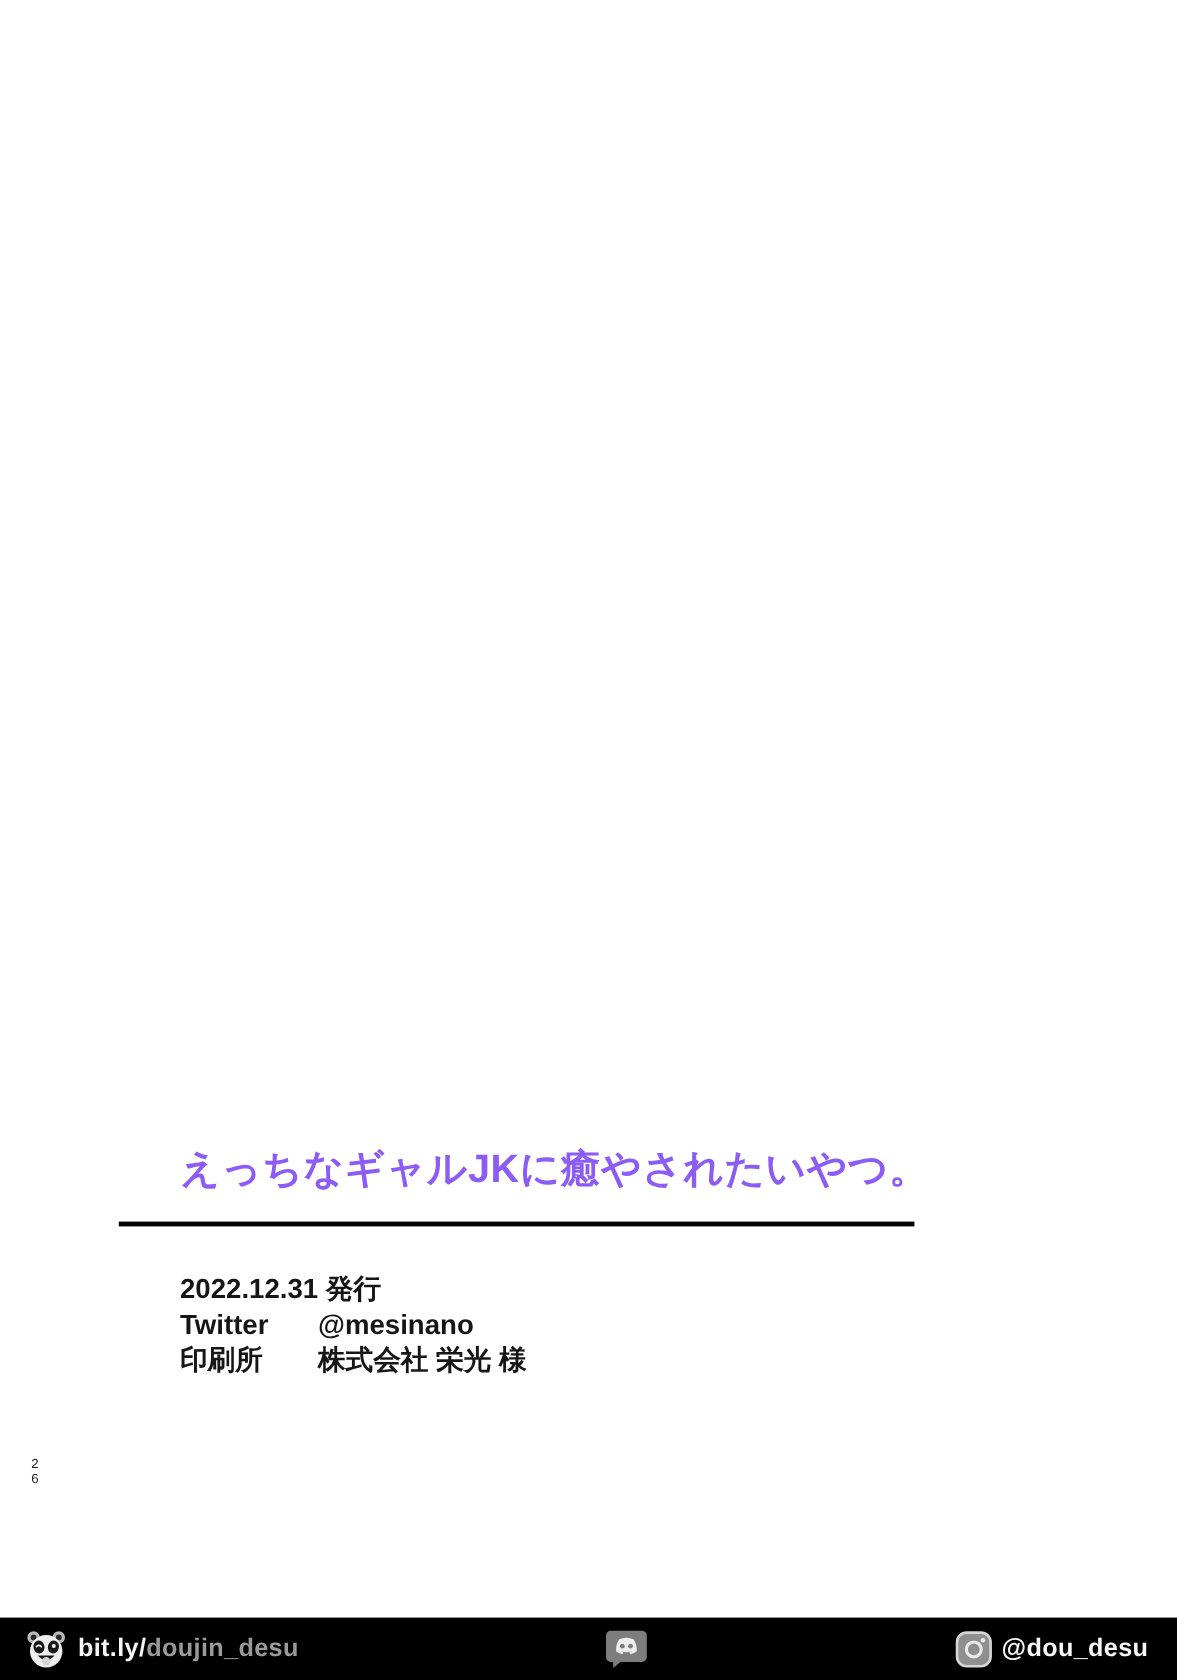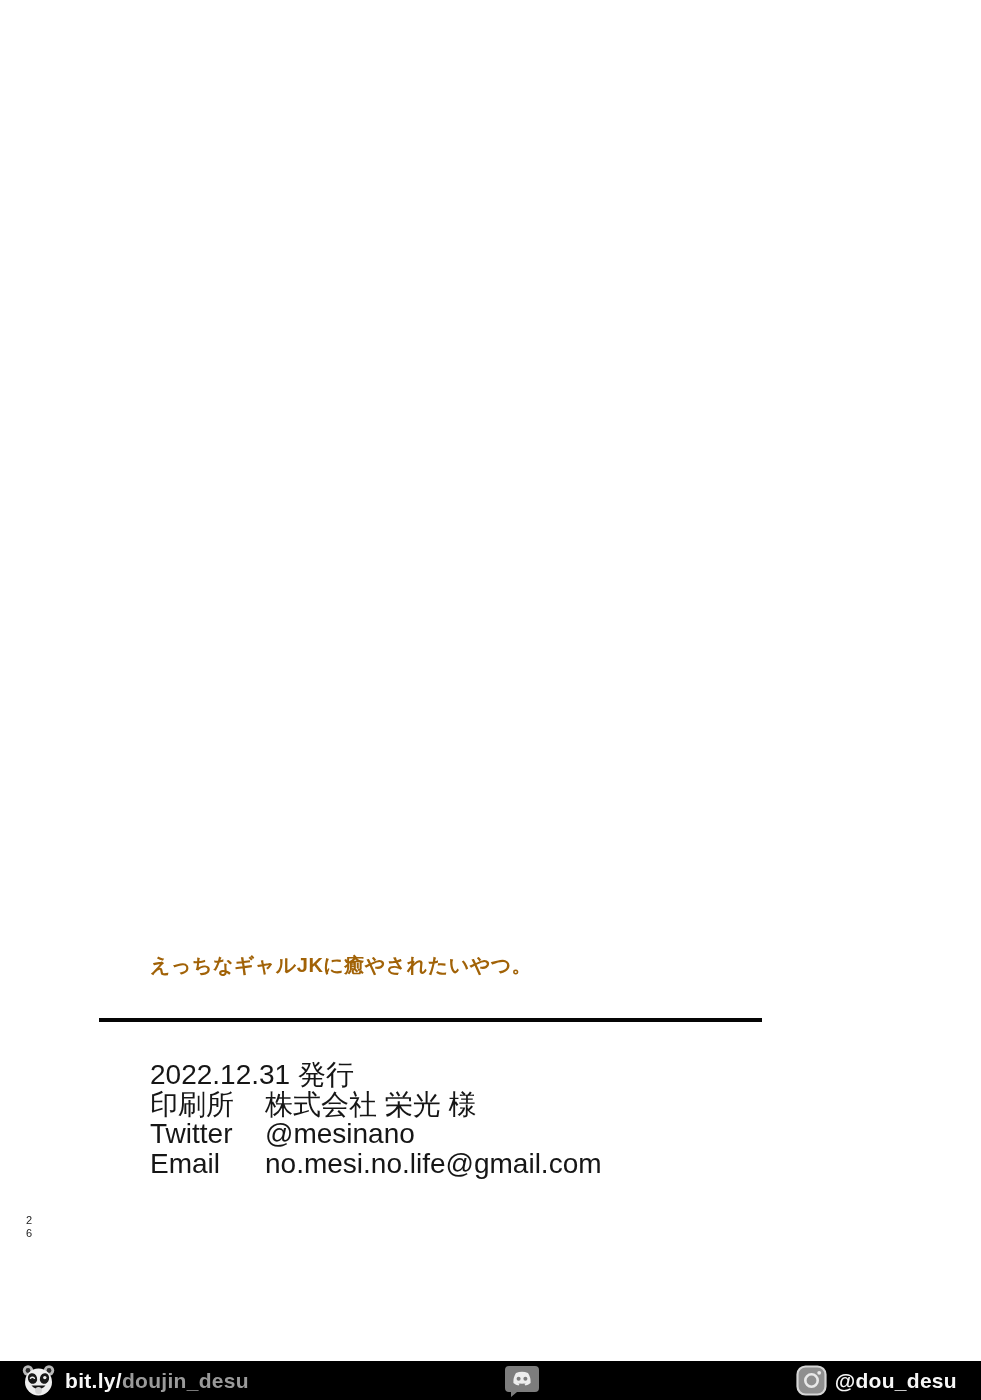--- a/index.html
+++ b/index.html
@@ -14,43 +14,44 @@
     font-family: "Liberation Sans", "DejaVu Sans", sans-serif;
     color: #141414;
     overflow: hidden;
   }
 
   
   .doujin-title {
     position: absolute;
     left: 150px;
     top: 952px;
-    font-size: 20px;
+    font-size: 33px;
     font-weight: 600;
     letter-spacing: 0.5px;
-    color: #a16207;
+    color: #8b5cf6;
     white-space: nowrap;
   }
 
   .divider {
     position: absolute;
     left: 99px;
     top: 1018px;
     width: 663px;
     height: 4px;
     background: #050505;
   }
 
   .colophon {
     position: absolute;
     left: 150px;
     top: 1060px;
-    font-size: 28px;
+    font-size: 23px;
     line-height: 29.5px;
     color: #161616;
+    font-weight: bold;
   }
   .colophon .row {
     display: flex;
   }
   .colophon .label {
     width: 115px;
     flex: 0 0 115px;
     white-space: nowrap;
   }
   .colophon .value {
@@ -68,21 +69,21 @@
     text-orientation: upright;
     letter-spacing: 1px;
   }
 
   
   .footer {
     position: absolute;
     left: 0;
     bottom: 0;
     width: 100%;
-    height: 39px;
+    height: 52px;
     background: #000000;
     display: flex;
     align-items: center;
     justify-content: space-between;
     padding: 0 24px 0 20px;
     box-sizing: border-box;
   }
   .footer-item {
     display: flex;
     align-items: center;
@@ -110,33 +111,29 @@
 
 <div class="divider"></div>
 
 <div class="colophon">
   <div class="row">
     <span>2022.12.31 発行</span>
   </div>
 
 
   <div class="row">
-    <span class="label">印刷所</span>
-    <span class="value">株式会社 栄光 様</span>
-  </div>
-
-  <div class="row">
     <span class="label">Twitter</span>
     <span class="value">@mesinano</span>
   </div>
 
   <div class="row">
-    <span class="label">Email</span>
-    <span class="value">no.mesi.no.life@gmail.com</span>
+    <span class="label">印刷所</span>
+    <span class="value">株式会社 栄光 様</span>
   </div>
+
 </div>
 
 <div class="page-number">26</div>
 
 <div class="footer">
 
   <div class="footer-item">
     <span class="icon-wrap">
       <svg width="37" height="33" viewBox="0 0 37 33">
         <circle cx="8" cy="6.5" r="5.2" fill="#b9b9b9"></circle>

